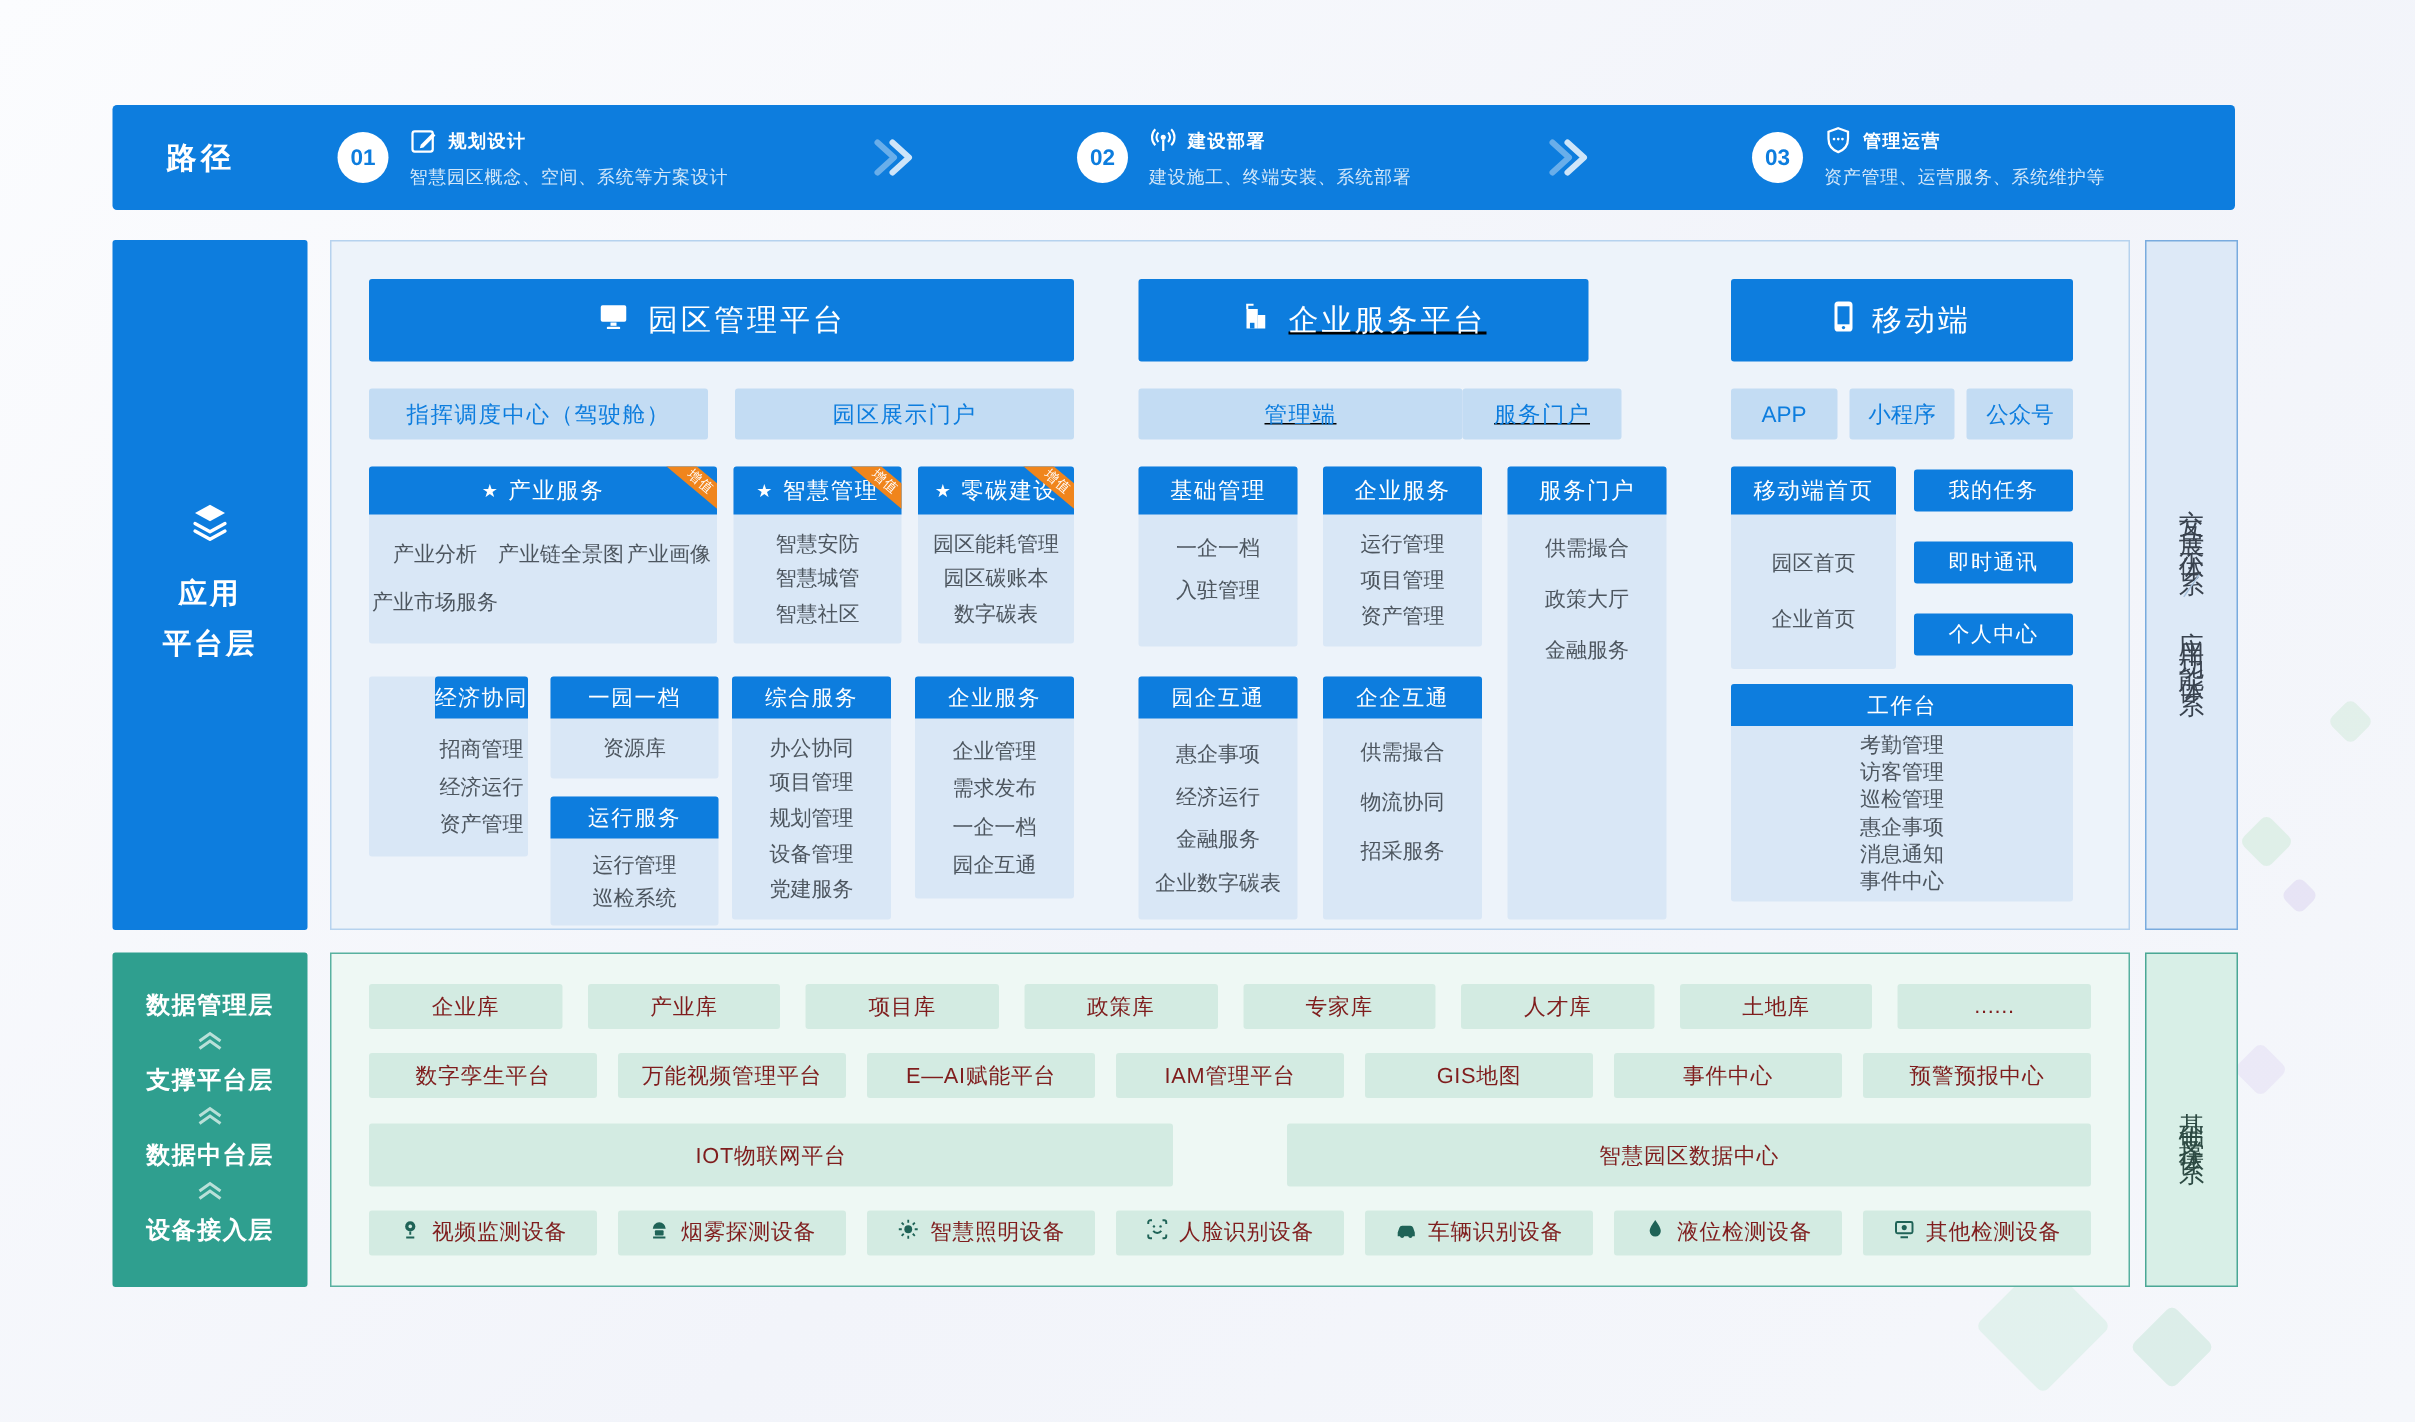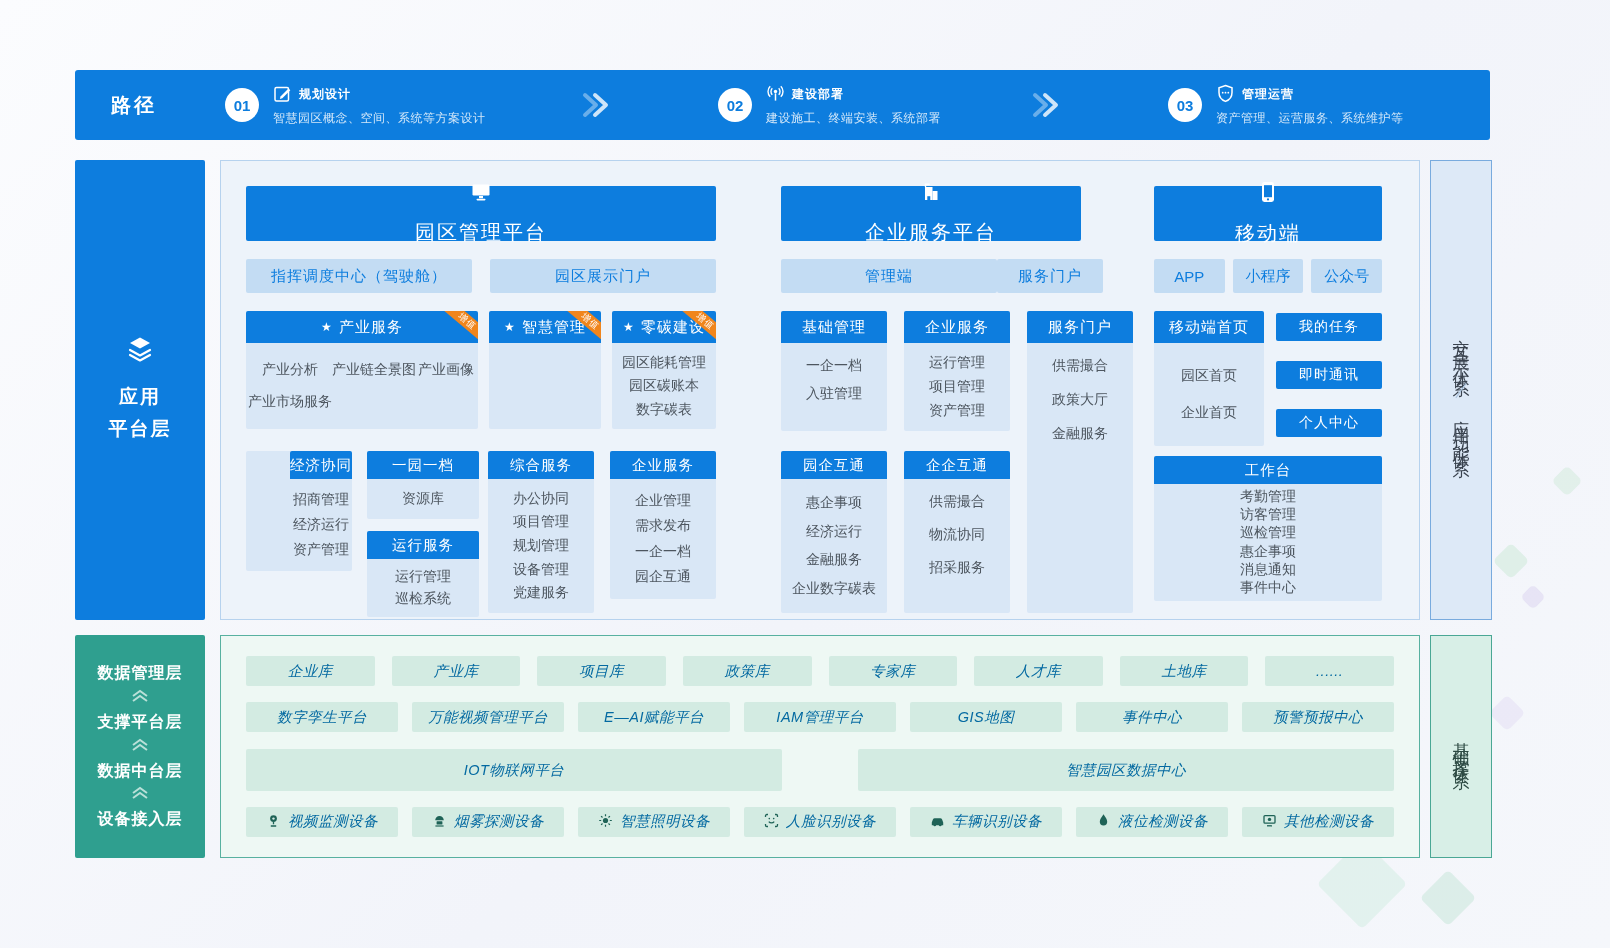--- a/index.html
+++ b/index.html
@@ -24,25 +24,25 @@
   .chev{position:absolute;top:21px;}
 
   
   .sidebar-blue{left:75px;top:160px;width:130px;height:460px;background:var(--primary-blue,#0d7dde);border-radius:2px;
     display:flex;flex-direction:column;align-items:center;justify-content:center;gap:14px;color:#fff;}
   .sidebar-blue .lbl{font-size:19px;font-weight:bold;line-height:1.7;text-align:center;letter-spacing:2px;}
 
   .mid-panel{left:220px;top:160px;width:1200px;height:460px;background:#edf3fa;border:1px solid #b6d2ee;box-sizing:border-box;}
   .col{position:absolute;top:25px;}
   .col-park{left:25px;width:470px;}
-  .col-ent{left:560px;width:300px;}
+  .col-ent{left:538px;width:300px;text-decoration:underline;}
   .col-mob{left:933px;width:228px;}
 
   .plat-header{height:55px;background:var(--primary-blue,#0d7dde);display:flex;align-items:center;justify-content:center;
-    gap:12px;color:#fff;font-size:20px;letter-spacing:2px;border-radius:2px;flex-direction:column;}
+    gap:12px;color:#fff;font-size:20px;letter-spacing:2px;border-radius:2px;}
   .pill-row{display:flex;gap:18px;margin-top:18px;border-radius:14px;}
   .pill{flex:1;height:34px;background:var(--pill-blue,#c3dcf3);color:var(--primary-blue,#0d7dde);
     display:flex;align-items:center;justify-content:center;font-size:15px;border-radius:2px;letter-spacing:1px;}
 
   .gbox{background:var(--body-blue,#d9e7f6);border-radius:2px;display:flex;flex-direction:column;box-sizing:border-box;}
   .g-head{height:32px;background:var(--primary-blue,#0d7dde);color:#fff;font-size:15px;display:flex;align-items:center;
     justify-content:center;gap:6px;position:relative;overflow:hidden;flex:none;border-radius:2px 2px 0 0;letter-spacing:1px;}
   .g-head.sm{height:28px;font-size:14.5px;}
   .g-head .star{font-size:12px;line-height:1;}
   .ribbon{position:absolute;top:4px;right:-16px;width:54px;transform:rotate(40deg);
@@ -84,22 +84,22 @@
   .layer-lbl{font-size:16px;font-weight:bold;letter-spacing:1px;line-height:1.3;}
   .up-chev{margin:5px 0;}
 
   .bot-panel{left:220px;top:635px;width:1200px;height:223px;background:#eef8f4;border:1px solid #58b1a0;
     box-sizing:border-box;padding:20px 25px;display:flex;flex-direction:column;}
   .brow{display:flex;}
   .brow.r1{gap:17px;height:32px;}
   .brow.r2{gap:14px;height:32px;margin-top:16px;}
   .brow.r3{gap:76px;height:44px;margin-top:17px;}
   .brow.r4{gap:14px;height:32px;margin-top:16px;}
-  .cell{flex:1;background:var(--mint-cell,#d3ebe2);color:#0369a1;font-size:14.5px;display:flex;align-items:center;
-    justify-content:center;border-radius:2px;gap:7px;letter-spacing:.5px;font-style:italic;}
+  .cell{flex:1;background:var(--mint-cell,#d3ebe2);color:#7f1d1d;font-size:14.5px;display:flex;align-items:center;
+    justify-content:center;border-radius:2px;gap:7px;letter-spacing:.5px;}
 
   .sidebar-mint{left:1430px;top:635px;width:62px;height:223px;background:#d8efe7;border:1px solid #4aa795;
     box-sizing:border-box;display:flex;align-items:center;justify-content:center;}
   .vtext-g{writing-mode:vertical-rl;text-orientation:upright;font-size:17px;letter-spacing:6px;color:#2d4a43;font-weight:500;}
 </style>
 </head>
 <body>
 
 <div class="canvas">
 
@@ -226,20 +226,25 @@
             <span class="item">产业画像</span>
             <span class="item">产业市场服务</span>
           </div>
         </div>
 
         <div class="gbox w112 h118">
           <div class="g-head">
             <span class="star">★</span>
             <span>智慧管理</span>
             <span class="ribbon">增值</span>
+          </div>
+          <div class="g-body">
+            <span class="item">智慧安防</span>
+            <span class="item">智慧城管</span>
+            <span class="item">智慧社区</span>
           </div>
         </div>
 
         <div class="gbox w104 h118">
           <div class="g-head">
             <span class="star">★</span>
             <span>零碳建设</span>
             <span class="ribbon">增值</span>
           </div>
           <div class="g-body">

